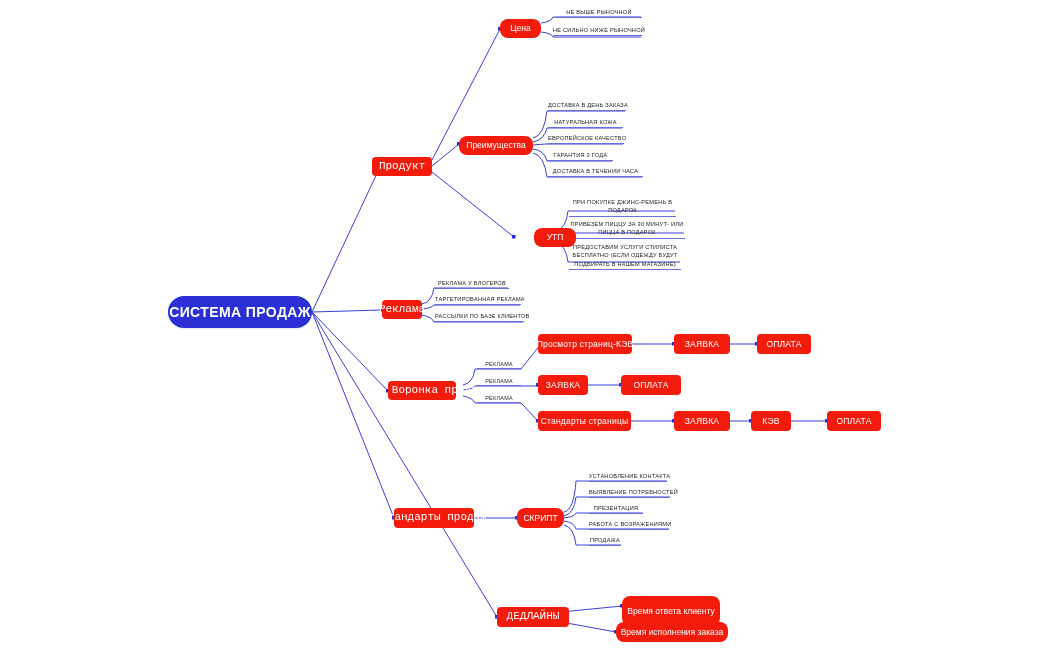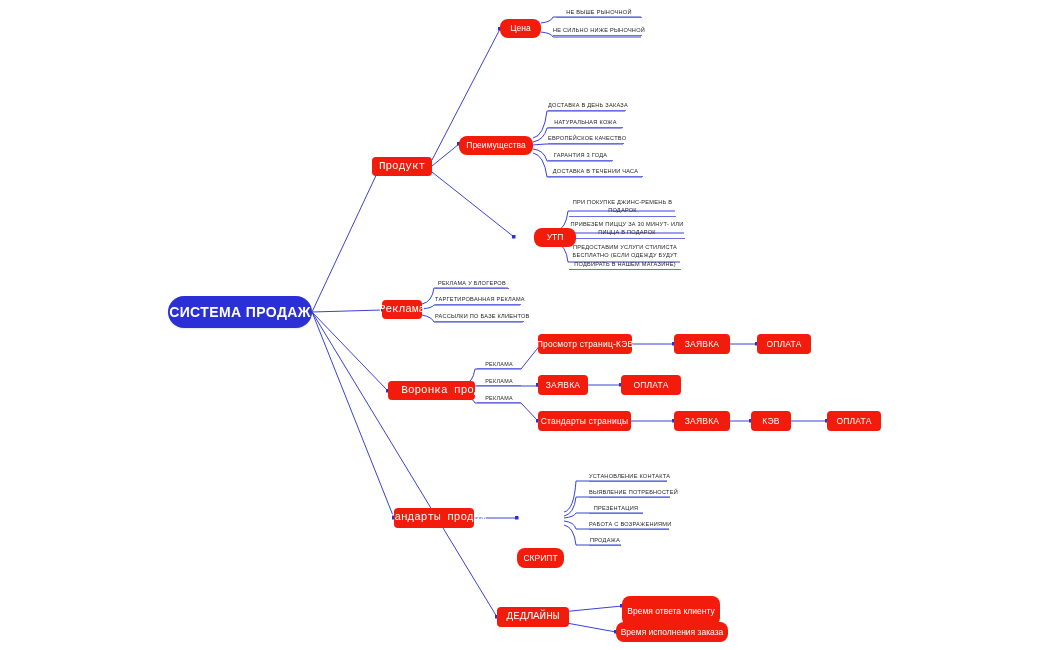--- a/index.html
+++ b/index.html
@@ -182,21 +182,21 @@
   <div class="leaf wrap" style="left:569px;top:220px;width:116px;">ПРИВЕЗЕМ ПИЦЦУ ЗА 30 МИНУТ- ИЛИ ПИЦЦА В ПОДАРОК</div>
   <div class="leaf wrap" style="left:569px;top:243px;width:112px;">ПРЕДОСТАВИМ УСЛУГИ СТИЛИСТА БЕСПЛАТНО (ЕСЛИ ОДЕЖДУ БУДУТ ПОДБИРАТЬ В НАШЕМ МАГАЗИНЕ)</div>
 
   <div class="node lvl1" style="left:382px;top:300px;width:40px;height:19px;">
     <span>Реклама</span>
   </div>
   <div class="leaf" style="left:435px;top:279px;width:74px;">РЕКЛАМА У БЛОГЕРОВ</div>
   <div class="leaf" style="left:435px;top:295px;width:86px;">ТАРГЕТИРОВАННАЯ РЕКЛАМА</div>
   <div class="leaf" style="left:435px;top:312px;width:89px;">РАССЫЛКИ ПО БАЗЕ КЛИЕНТОВ</div>
 
-  <div class="node lvl1" style="left:388px;top:381px;width:87px;height:19px;padding-left:32px;">
+  <div class="node lvl1" style="left:388px;top:381px;width:68px;height:19px;padding-left:32px;">
     <span>Воронка продаж</span>
   </div>
 
   <div class="conn-label" style="left:477px;top:361px;width:44px;">РЕКЛАМА</div>
   <div class="conn-label" style="left:477px;top:378px;width:44px;">РЕКЛАМА</div>
   <div class="conn-label" style="left:477px;top:395px;width:44px;">РЕКЛАМА</div>
 
   <div class="node stage" style="left:538px;top:334px;width:94px;height:20px;">
     <span>Просмотр страниц-КЭВ</span>
   </div>
@@ -223,21 +223,21 @@
   <div class="node stage" style="left:751px;top:411px;width:40px;height:20px;">
     <span>КЭВ</span>
   </div>
   <div class="node stage" style="left:827px;top:411px;width:54px;height:20px;">
     <span>ОПЛАТА</span>
   </div>
 
   <div class="node lvl1" style="left:394px;top:508px;width:80px;height:20px;">
     <span>Стандарты продаж</span>
   </div>
-  <div class="node lvl2" style="left:517px;top:508px;width:47px;height:20px;margin-top:40px;">
+  <div class="node lvl2" style="left:517px;top:508px;width:47px;height:20px;">
     <span>СКРИПТ</span>
   </div>
   <div class="leaf" style="left:589px;top:472px;width:78px;">УСТАНОВЛЕНИЕ КОНТАКТА</div>
   <div class="leaf" style="left:589px;top:488px;width:81px;">ВЫЯВЛЕНИЕ ПОТРЕБНОСТЕЙ</div>
   <div class="leaf" style="left:589px;top:504px;width:54px;">ПРЕЗЕНТАЦИЯ</div>
   <div class="leaf" style="left:589px;top:520px;width:80px;">РАБОТА С ВОЗРАЖЕНИЯМИ</div>
   <div class="leaf" style="left:589px;top:536px;width:32px;">ПРОДАЖА</div>
 
   <div class="node lvl1" style="left:497px;top:607px;width:72px;height:20px;">
     <span>ДЕДЛАЙНЫ</span>

